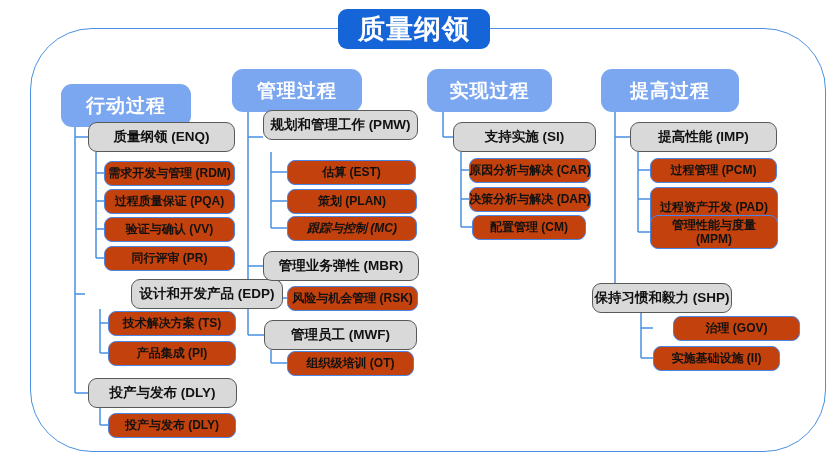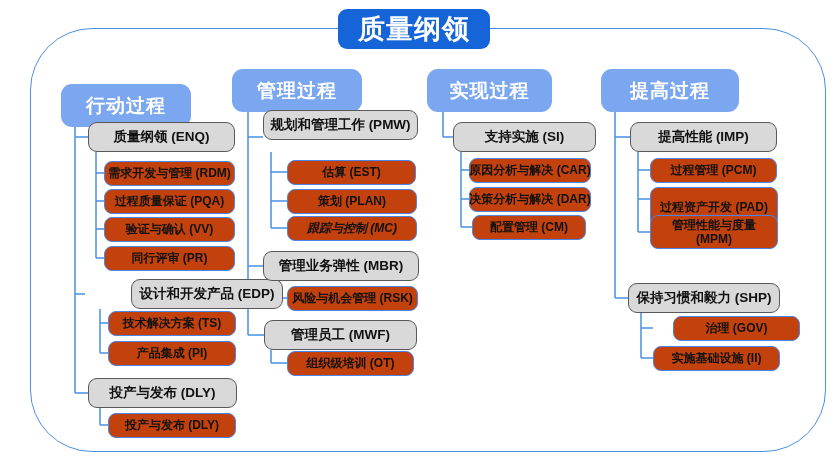--- a/index.html
+++ b/index.html
@@ -72,17 +72,17 @@
   <div class="node gray-node" style="left:453px;top:122px;width:143px;height:30px;">支持实施 (SI)</div>
   <div class="node leaf-node" style="left:469px;top:158px;width:122px;height:25px;">原因分析与解决 (CAR)</div>
   <div class="node leaf-node" style="left:469px;top:187px;width:122px;height:25px;">决策分析与解决 (DAR)</div>
   <div class="node leaf-node" style="left:472px;top:215px;width:114px;height:25px;">配置管理 (CM)</div>
 
   <div class="node header-node" style="left:601px;top:69px;width:138px;height:43px;">提高过程</div>
   <div class="node gray-node" style="left:630px;top:122px;width:147px;height:30px;">提高性能 (IMP)</div>
   <div class="node leaf-node" style="left:650px;top:158px;width:127px;height:25px;">过程管理 (PCM)</div>
   <div class="node leaf-node" style="left:650px;top:187px;width:128px;height:40px;">过程资产开发 (PAD)</div>
   <div class="node leaf-node two-line" style="left:650px;top:215px;width:128px;height:34px;">管理性能与度量 (MPM)</div>
-  <div class="node gray-node" style="left:628px;top:283px;width:152px;height:30px;">保持习惯和毅力 (SHP)</div>
+  <div class="node gray-node" style="left:592px;top:283px;width:140px;height:30px;">保持习惯和毅力 (SHP)</div>
   <div class="node leaf-node" style="left:653px;top:316px;width:127px;height:25px;margin-left:20px;">治理 (GOV)</div>
   <div class="node leaf-node" style="left:653px;top:346px;width:127px;height:25px;">实施基础设施 (II)</div>
 
 </div>
 
 </body></html>

